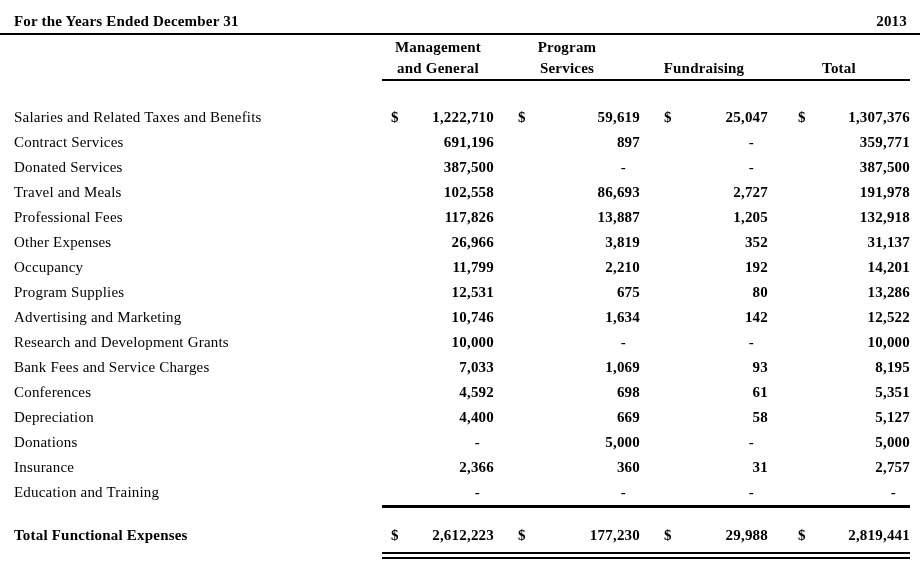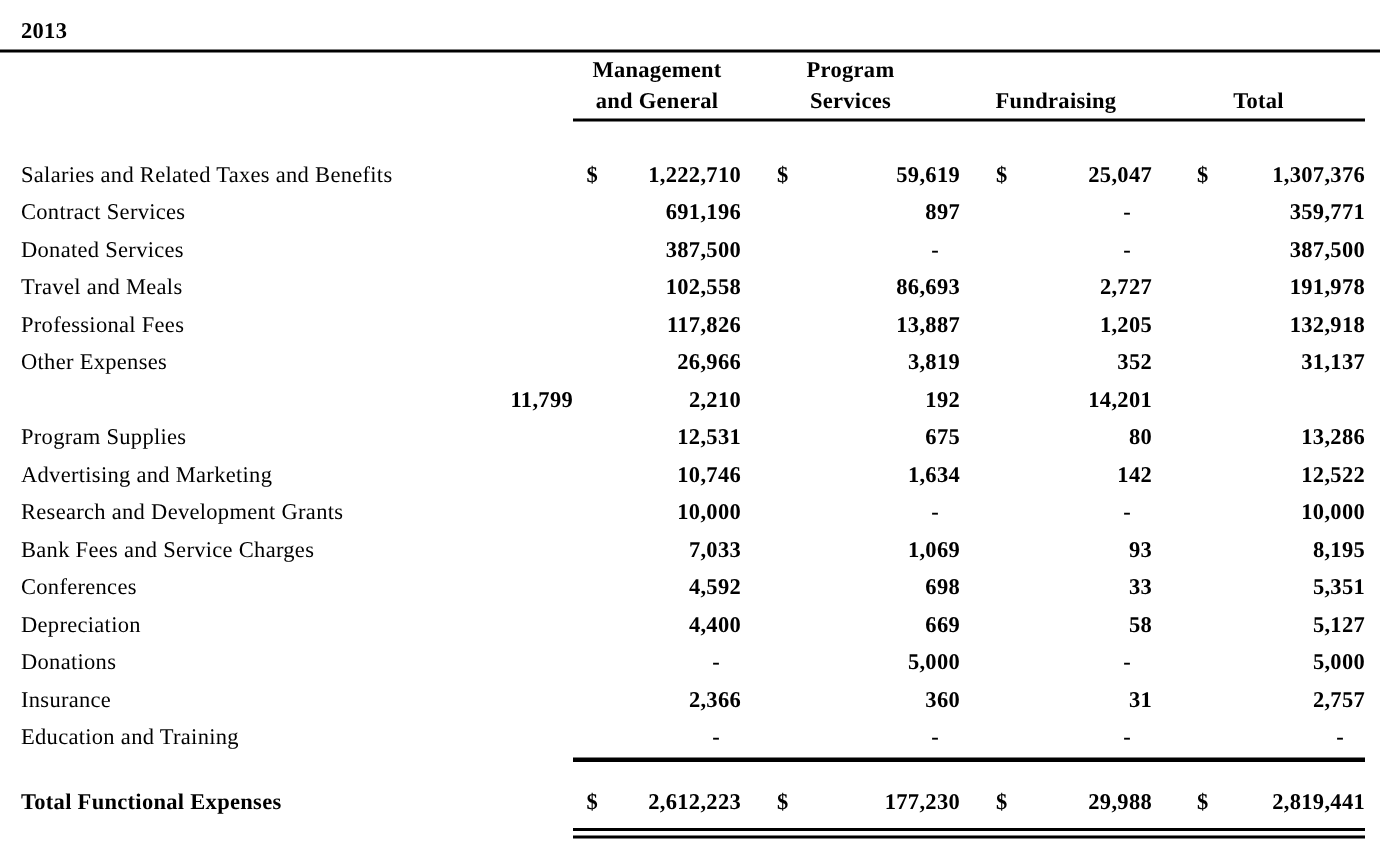--- a/index.html
+++ b/index.html
@@ -73,20 +73,21 @@
   .num .val { margin-left: auto; text-align: right; }
   .num .val.dash { padding-right: 14px; }
   .bold { font-weight: bold; }
 </style>
 </head>
 <body>
 
 <div class="page">
 
   <div class="title-row">
+    <span>For the Years Ended December 31</span>
     <span class="year">2013</span>
   </div>
   <div class="title-rule"></div>
 
   <div class="grid hdr-band">
     <div class="label"></div>
     <div class="hdr">
       <div>Management</div>
       <div>and General</div>
     </div>
@@ -202,20 +203,21 @@
       </div>
     <div class="num c3">
         <span class="val">352</span>
       </div>
     <div class="num c4">
         <span class="val">31,137</span>
       </div>
   </div>
 
   <div class="grid data-row">
+    <div class="label">Occupancy</div>
     <div class="num c1">
         <span class="val">11,799</span>
       </div>
     <div class="num c2">
         <span class="val">2,210</span>
       </div>
     <div class="num c3">
         <span class="val">192</span>
       </div>
     <div class="num c4">
@@ -289,21 +291,21 @@
 
   <div class="grid data-row">
     <div class="label">Conferences</div>
     <div class="num c1">
         <span class="val">4,592</span>
       </div>
     <div class="num c2">
         <span class="val">698</span>
       </div>
     <div class="num c3">
-        <span class="val">33</span>
+        <span class="val">61</span>
       </div>
     <div class="num c4">
         <span class="val">5,351</span>
       </div>
   </div>
 
   <div class="grid data-row">
     <div class="label">Depreciation</div>
     <div class="num c1">
         <span class="val">4,400</span>

